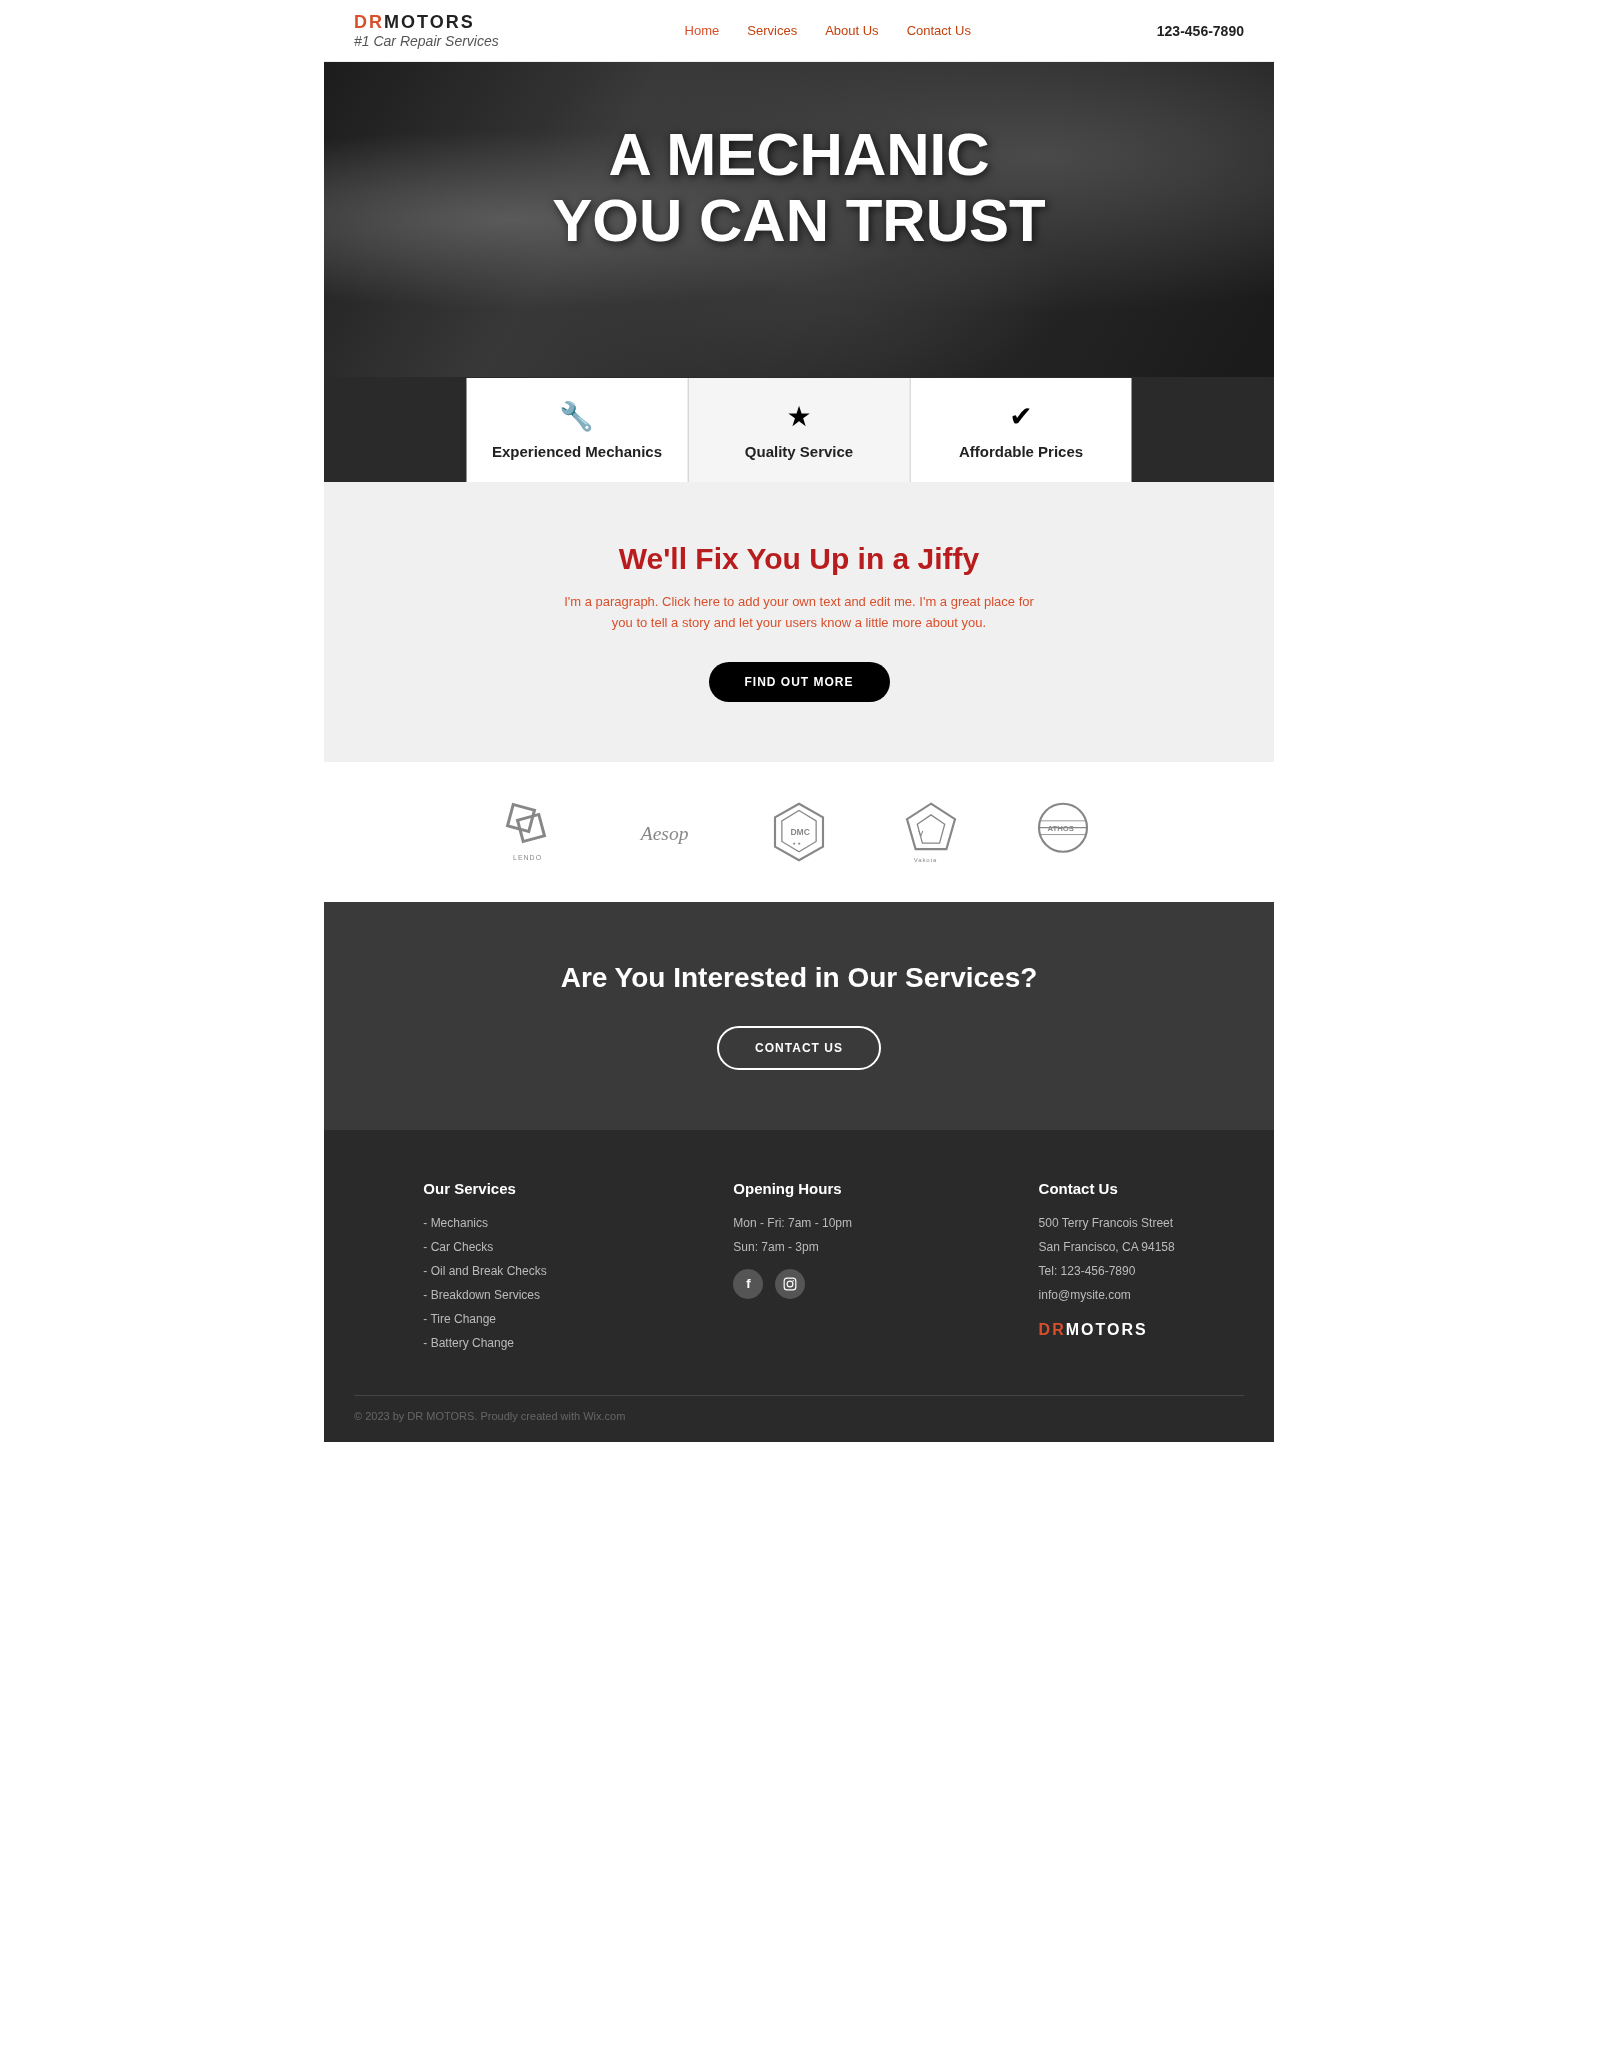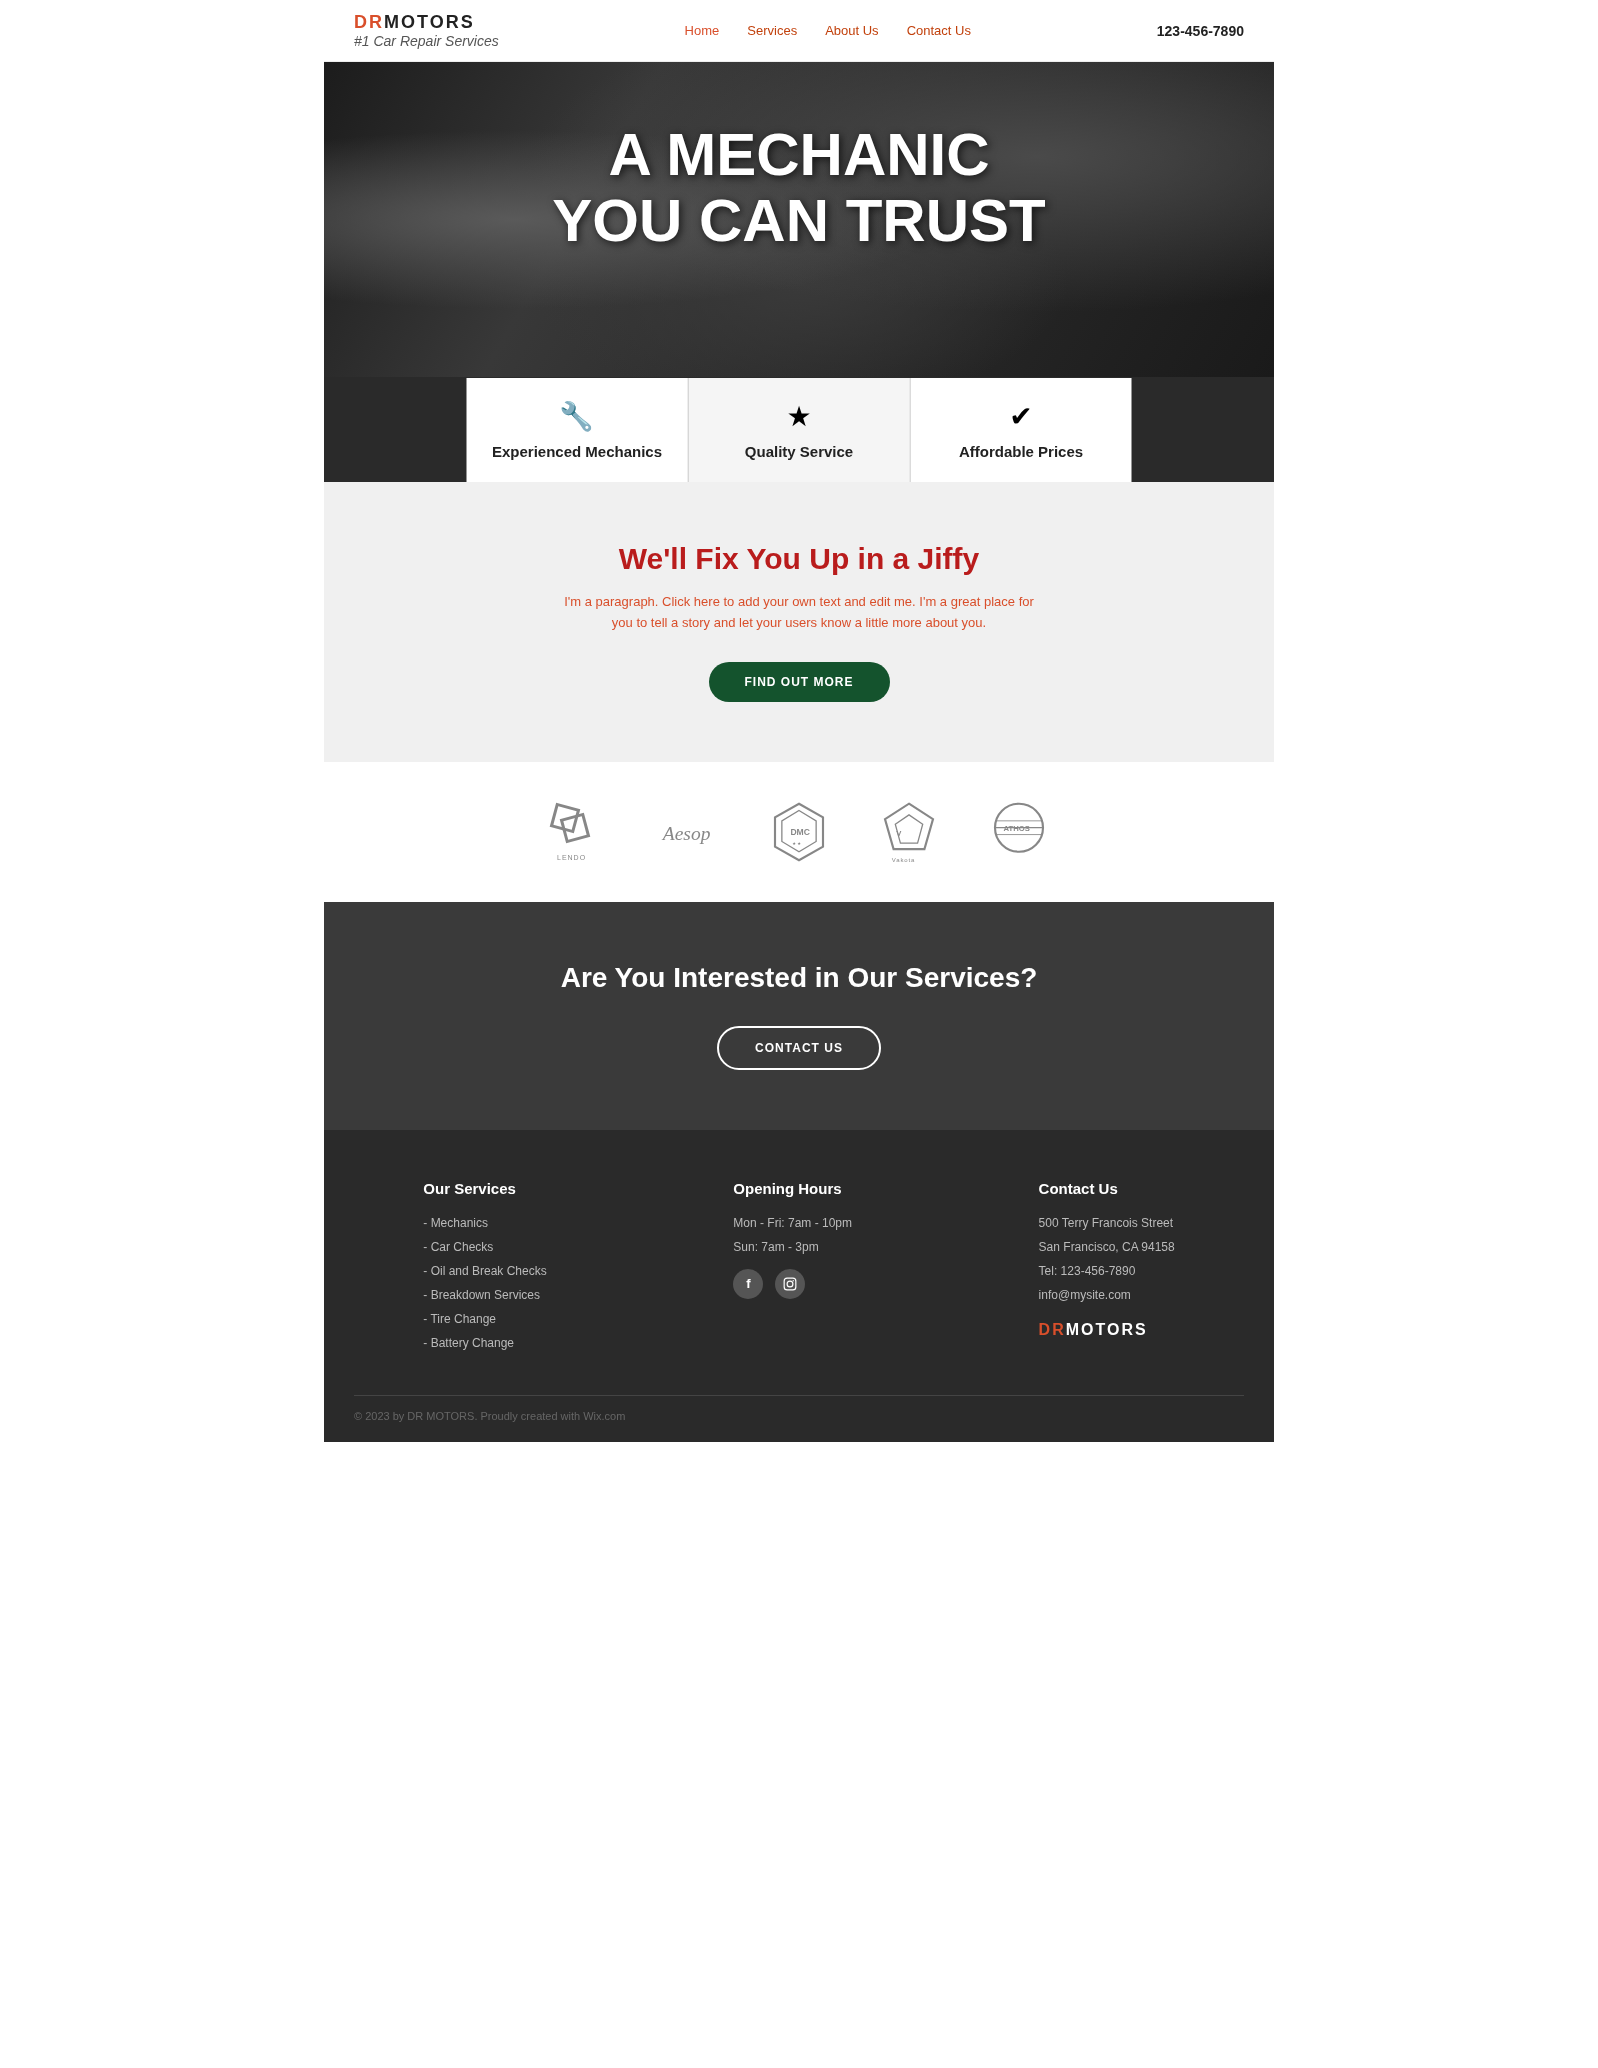--- a/index.html
+++ b/index.html
@@ -79,40 +79,40 @@
 
     
     .fix-section {
       background: #f0f0f0;
       padding: 60px 20px;
       text-align: center;
     }
     .fix-section h2 { font-size: 30px; font-weight: 800; color: #b91c1c; margin-bottom: 16px; }
     .fix-section p { font-size: 13px; color: #d94f2b; max-width: 480px; margin: 0 auto 28px; line-height: 1.6; }
     .btn-orange {
-      background: #14532d;
+      background: #000000;
       color: #fff;
       border: none;
       padding: 13px 36px;
       border-radius: 30px;
       font-size: 12px;
       font-weight: 700;
       letter-spacing: 1px;
       cursor: pointer;
       text-transform: uppercase;
     }
 
     
     .logos-section {
       background: #fff;
       padding: 40px 20px;
       display: flex;
       justify-content: center;
       align-items: center;
-      gap: 50px;
+      gap: 72px;
     }
     .logo-item {
       display: flex;
       flex-direction: column;
       align-items: center;
       opacity: 0.7;
     }
     .logo-svg { width: 60px; height: 60px; }
 
     

